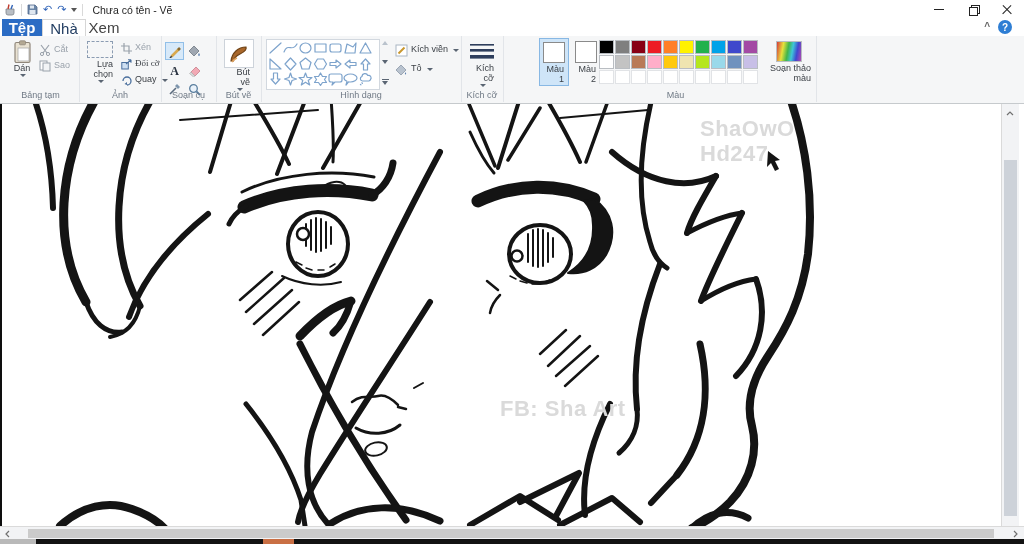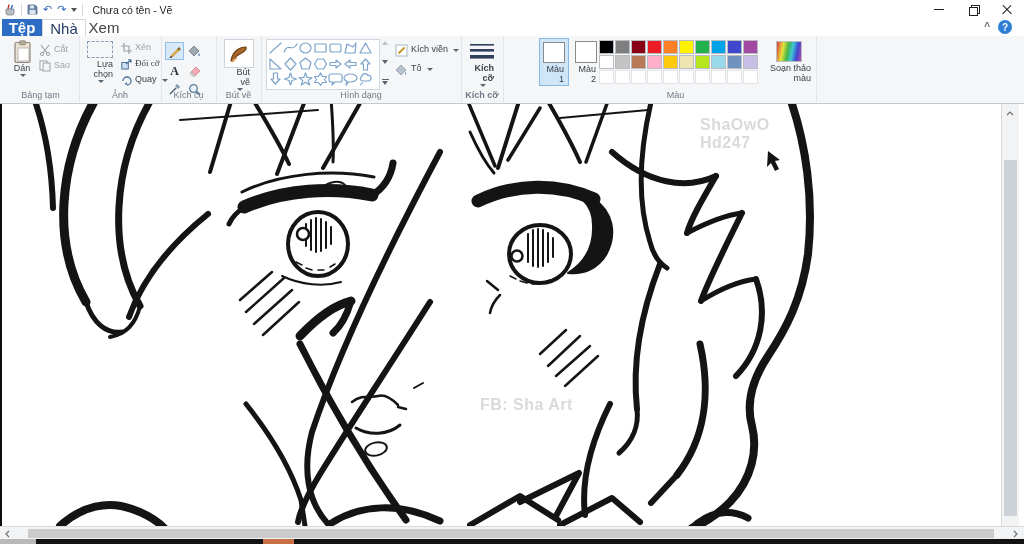--- a/index.html
+++ b/index.html
@@ -63,21 +63,21 @@
   .rainbow{width:24px;height:19px;border:1px solid #b9bdc2;
            background:linear-gradient(100deg,#d63a3a,#e8e23c 25%,#43b54a 45%,#3ec6d8 62%,#4048d0 80%,#b44ab0);}
   
   .vscroll{left:1001px;top:104px;width:17px;height:422px;background:#f2f3f5;border-left:1px solid #dadada;}
   .vthumb{position:absolute;left:2px;width:13px;background:#cdd2d9;}
   .hscroll{left:0;top:526px;width:1024px;height:13px;background:#f2f3f5;border-top:1px solid #dadada;box-sizing:border-box;}
   .hthumb{position:absolute;top:2px;height:9px;background:#cbcbcb;}
   .sb-arrow{position:absolute;display:flex;align-items:center;justify-content:center;color:#707070;font-size:8px;}
   
   .canvas{left:0;top:104px;width:1001px;height:422px;background:#fff;overflow:hidden;}
-  .wm{position:absolute;color:#dadada;font-weight:bold;font-size:16px;line-height:1.15;letter-spacing:.5px;}
+  .wm{position:absolute;color:#dadada;font-weight:bold;font-size:22px;line-height:1.15;letter-spacing:.5px;}
   .edgeL{left:0;top:104px;width:2px;height:440px;background:#0e0e0e;}
   .topline{left:0;top:103px;width:1024px;height:1px;background:#c6cacd;}
   .bottomstrip{left:0;top:539px;width:1024px;height:5px;background:#121212;}
   .bs-left{position:absolute;left:0;top:0;width:36px;height:5px;background:#b9b9b9;}
   .bs-orange{position:absolute;left:263px;top:0;width:31px;height:5px;}
   svg{display:block;}
 </style>
 </head>
 <body>
 
@@ -237,21 +237,21 @@
               <path d="M7,3 l3,3 l2,-2 l-3,-3 Z" fill="#7e95ad"></path>
             </svg>
           </div>
         <div class="toolcell">
             <svg width="13" height="13" viewBox="0 0 13 13">
               <circle cx="5.5" cy="5.5" r="3.8" fill="#eaf2fa" stroke="#5a7e9e" stroke-width="1.3"></circle>
               <path d="M8.5,8.5 L12,12" stroke="#5a7e9e" stroke-width="1.8"></path>
             </svg>
           </div>
       </div>
-      <div class="gtitle">Kích cụ</div>
+      <div class="gtitle">Soạn cụ</div>
     </div>
 
     <div class="group" style="left:216px;width:45px;">
       <div class="bigbtn" style="left:8px;top:3px;width:30px;">
         <span style="display:flex;align-items:center;justify-content:center;width:28px;height:27px;border:1px solid #cdd3da;background:#fff;">
           <svg width="22" height="22" viewBox="0 0 22 22">
               <path d="M3,18 C4,10 10,4 18,4 C19,7 16,9 12,11 C9,12.5 6,15 5.5,18 Z" fill="#a9672a" stroke="#6f4317" stroke-width="1.2"></path>
               <path d="M4,19 q2,-3 5,-4" stroke="#e0a35e" stroke-width="1.4" fill="none"></path>
             </svg>
         </span>
@@ -393,21 +393,21 @@
               <path d="M6,2 L11,7 L6,12 L1,7 Z" fill="#b9c3cf" stroke="#8c98a8" stroke-width="0.8"></path>
               <path d="M10.5,9 q1.4,2 0,2.8 q-1.4,-0.8 0,-2.8" fill="#5a7fae"></path>
             </svg>
           </span>
         <span class="lbl">Tô</span>
         <span class="caret"></span>
       </div>
       <div class="gtitle">Hình dạng</div>
     </div>
 
-    <div class="group" style="left:461px;width:42px;font-weight:bold;">
+    <div class="group" style="left:461px;width:42px;">
       <div class="bigbtn" style="left:5px;top:6px;width:32px;">
         <span>
           <svg width="26" height="22" viewBox="0 0 26 22">
               <rect x="1" y="2" width="24" height="1.6" fill="#2e3e5c"></rect>
               <rect x="1" y="7" width="24" height="2.6" fill="#2e3e5c"></rect>
               <rect x="1" y="13" width="24" height="3.6" fill="#2e3e5c"></rect>
               <rect x="1" y="19" width="24" height="0" fill="#2e3e5c"></rect>
             </svg>
         </span>
         <div class="lbl" style="width:24px;">Kích cỡ</div>
@@ -523,21 +523,21 @@
         <path d="M520,398 L579,369 L556,412" stroke-width="6"></path>
         <path d="M560,421 L612,394 L640,418" stroke-width="6"></path>
         <path d="M692,424 C709,408 729,404 748,414" stroke-width="7"></path>
       </g>
       <path d="M768,47 l12,9 -5,1 4,8 -4,2 -4,-8 -4,4 Z" fill="#141414"></path>
     </svg>
     <div class="wm" style="left:700px;top:12px;">
       <div>ShaOwO</div>
       <div>Hd247</div>
     </div>
-    <div class="wm" style="left:480px;top:292px;text-align:right;">FB: Sha Art</div>
+    <div class="wm" style="left:500px;top:292px;text-align:right;">FB: Sha Art</div>
   </div>
 
   <div class="abs edgeL"></div>
 
   <div class="abs vscroll">
     <div class="sb-arrow" style="left:0;top:2px;width:16px;height:14px;">
       <svg width="8" height="5" viewBox="0 0 8 5">
           <path d="M1,4 L4,1 L7,4" stroke="#707070" fill="none" stroke-width="1.2"></path>
         </svg>
     </div>

